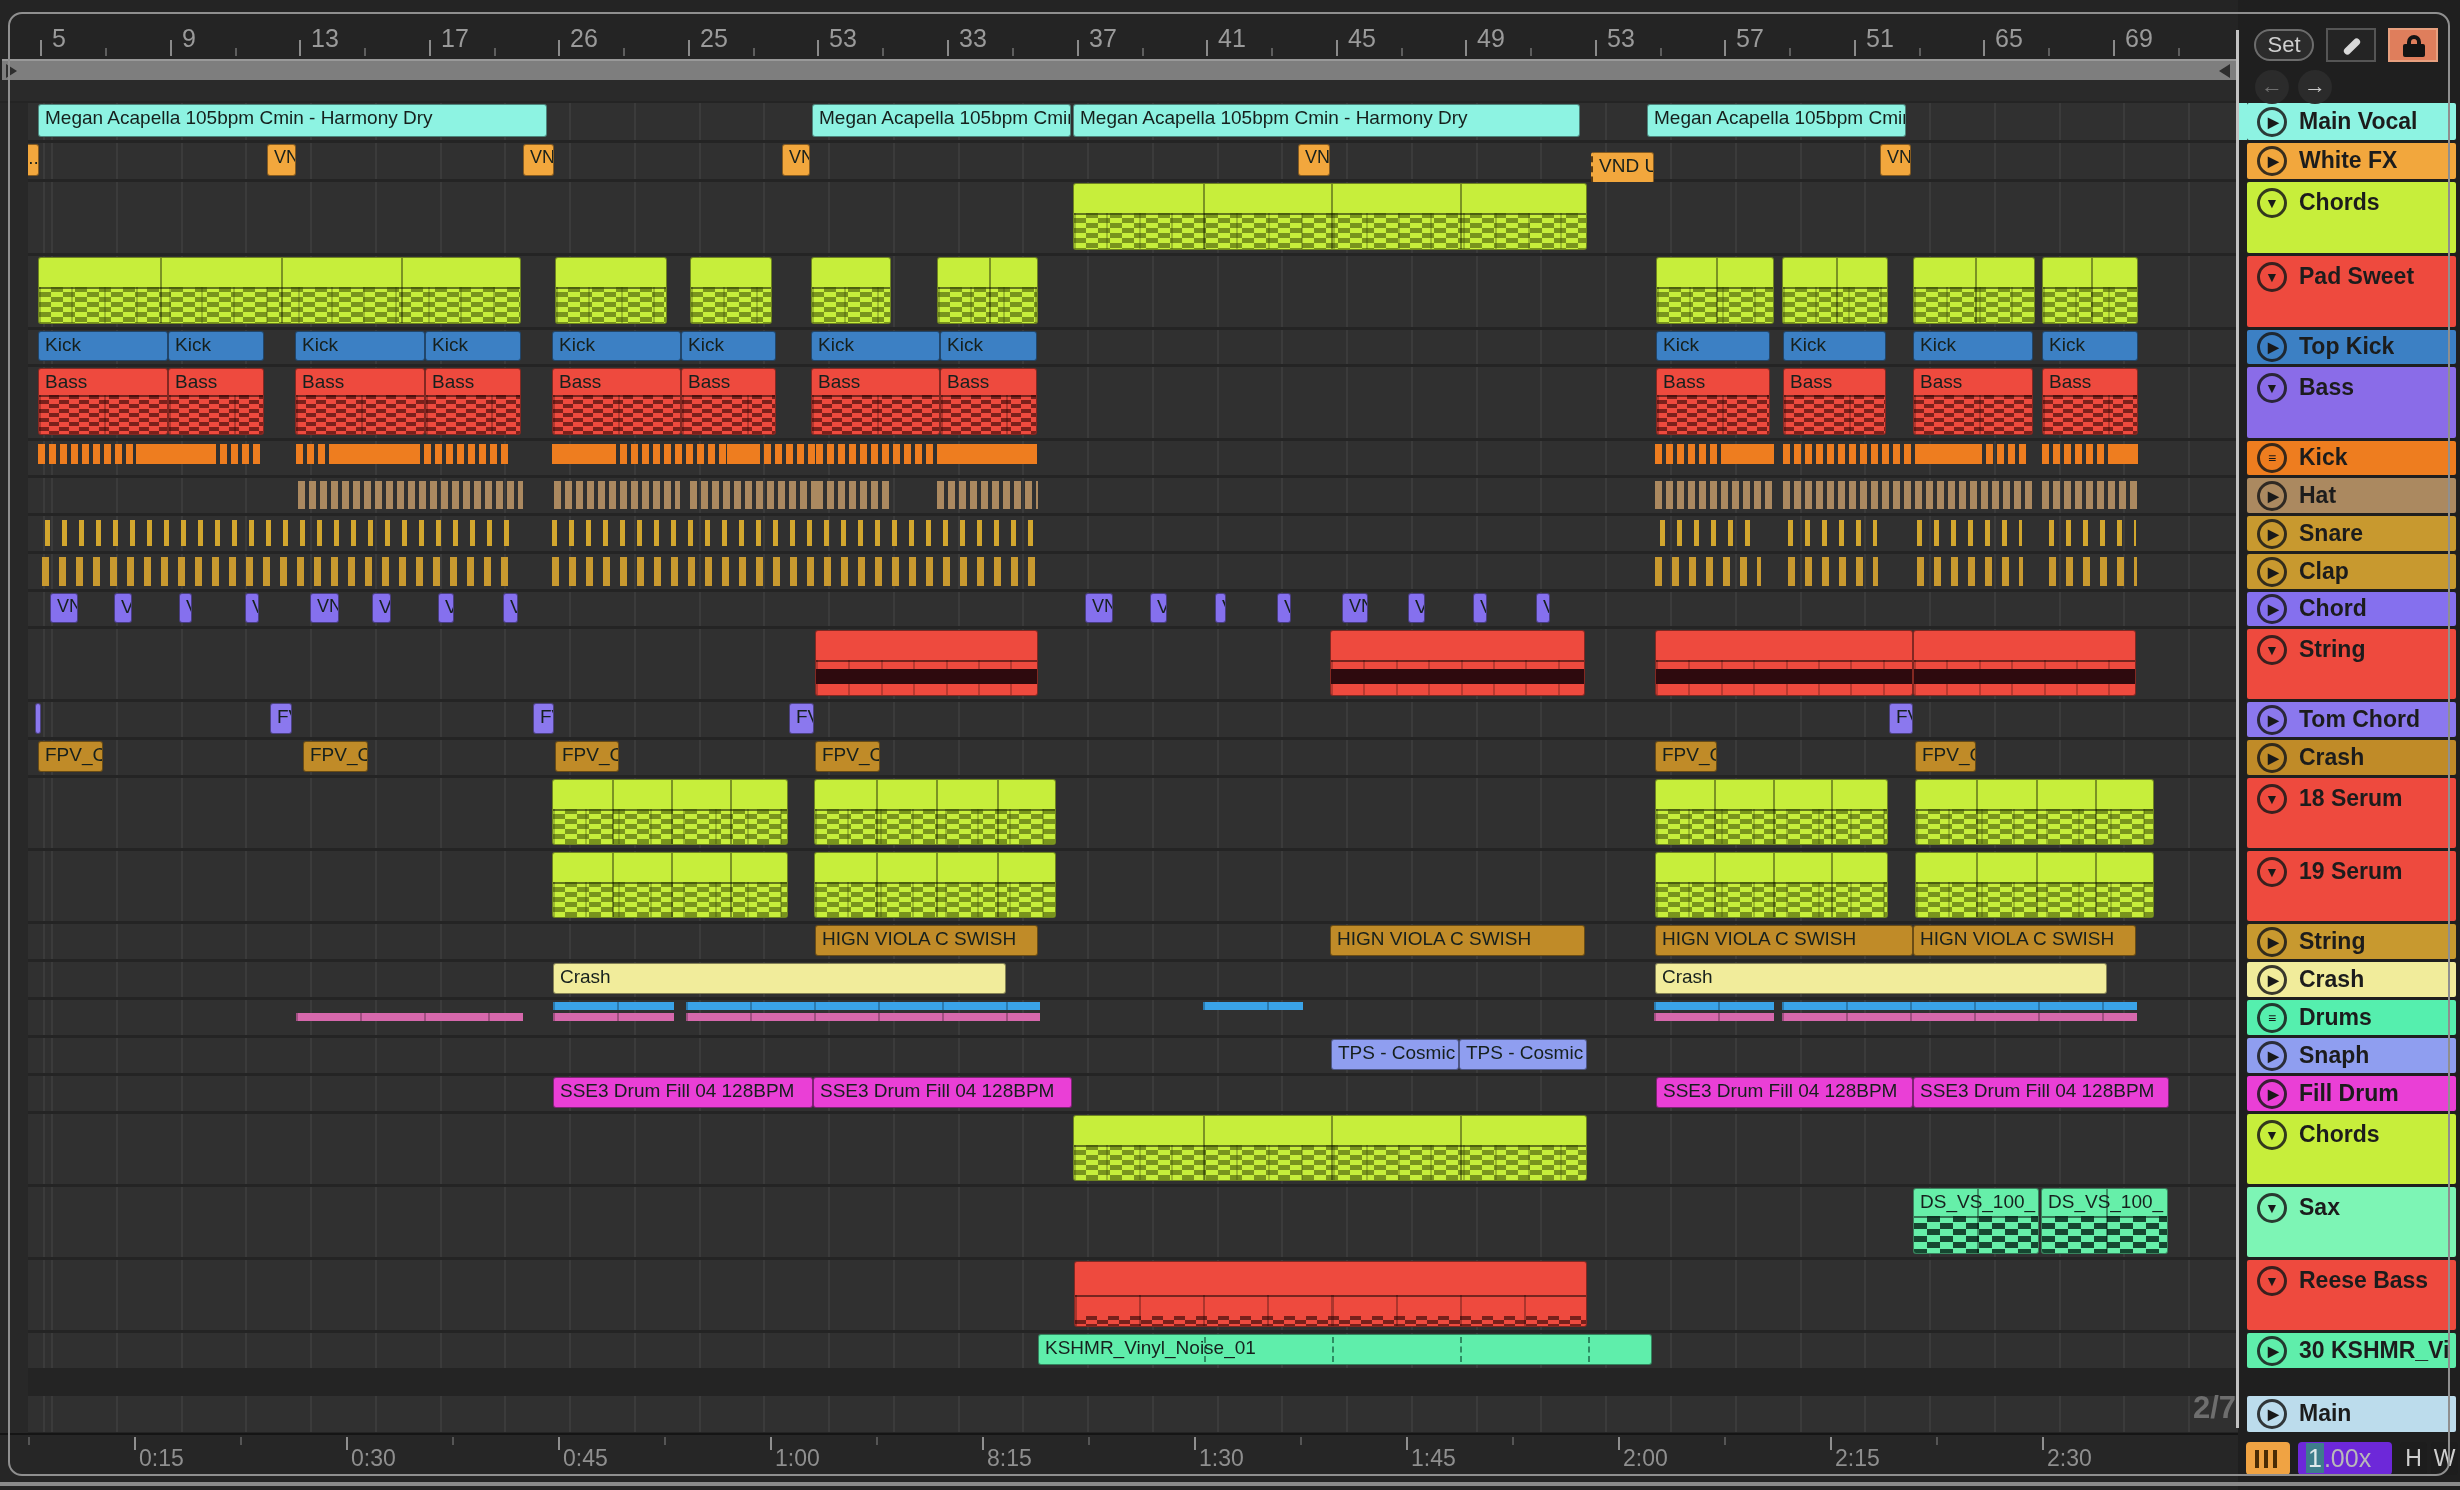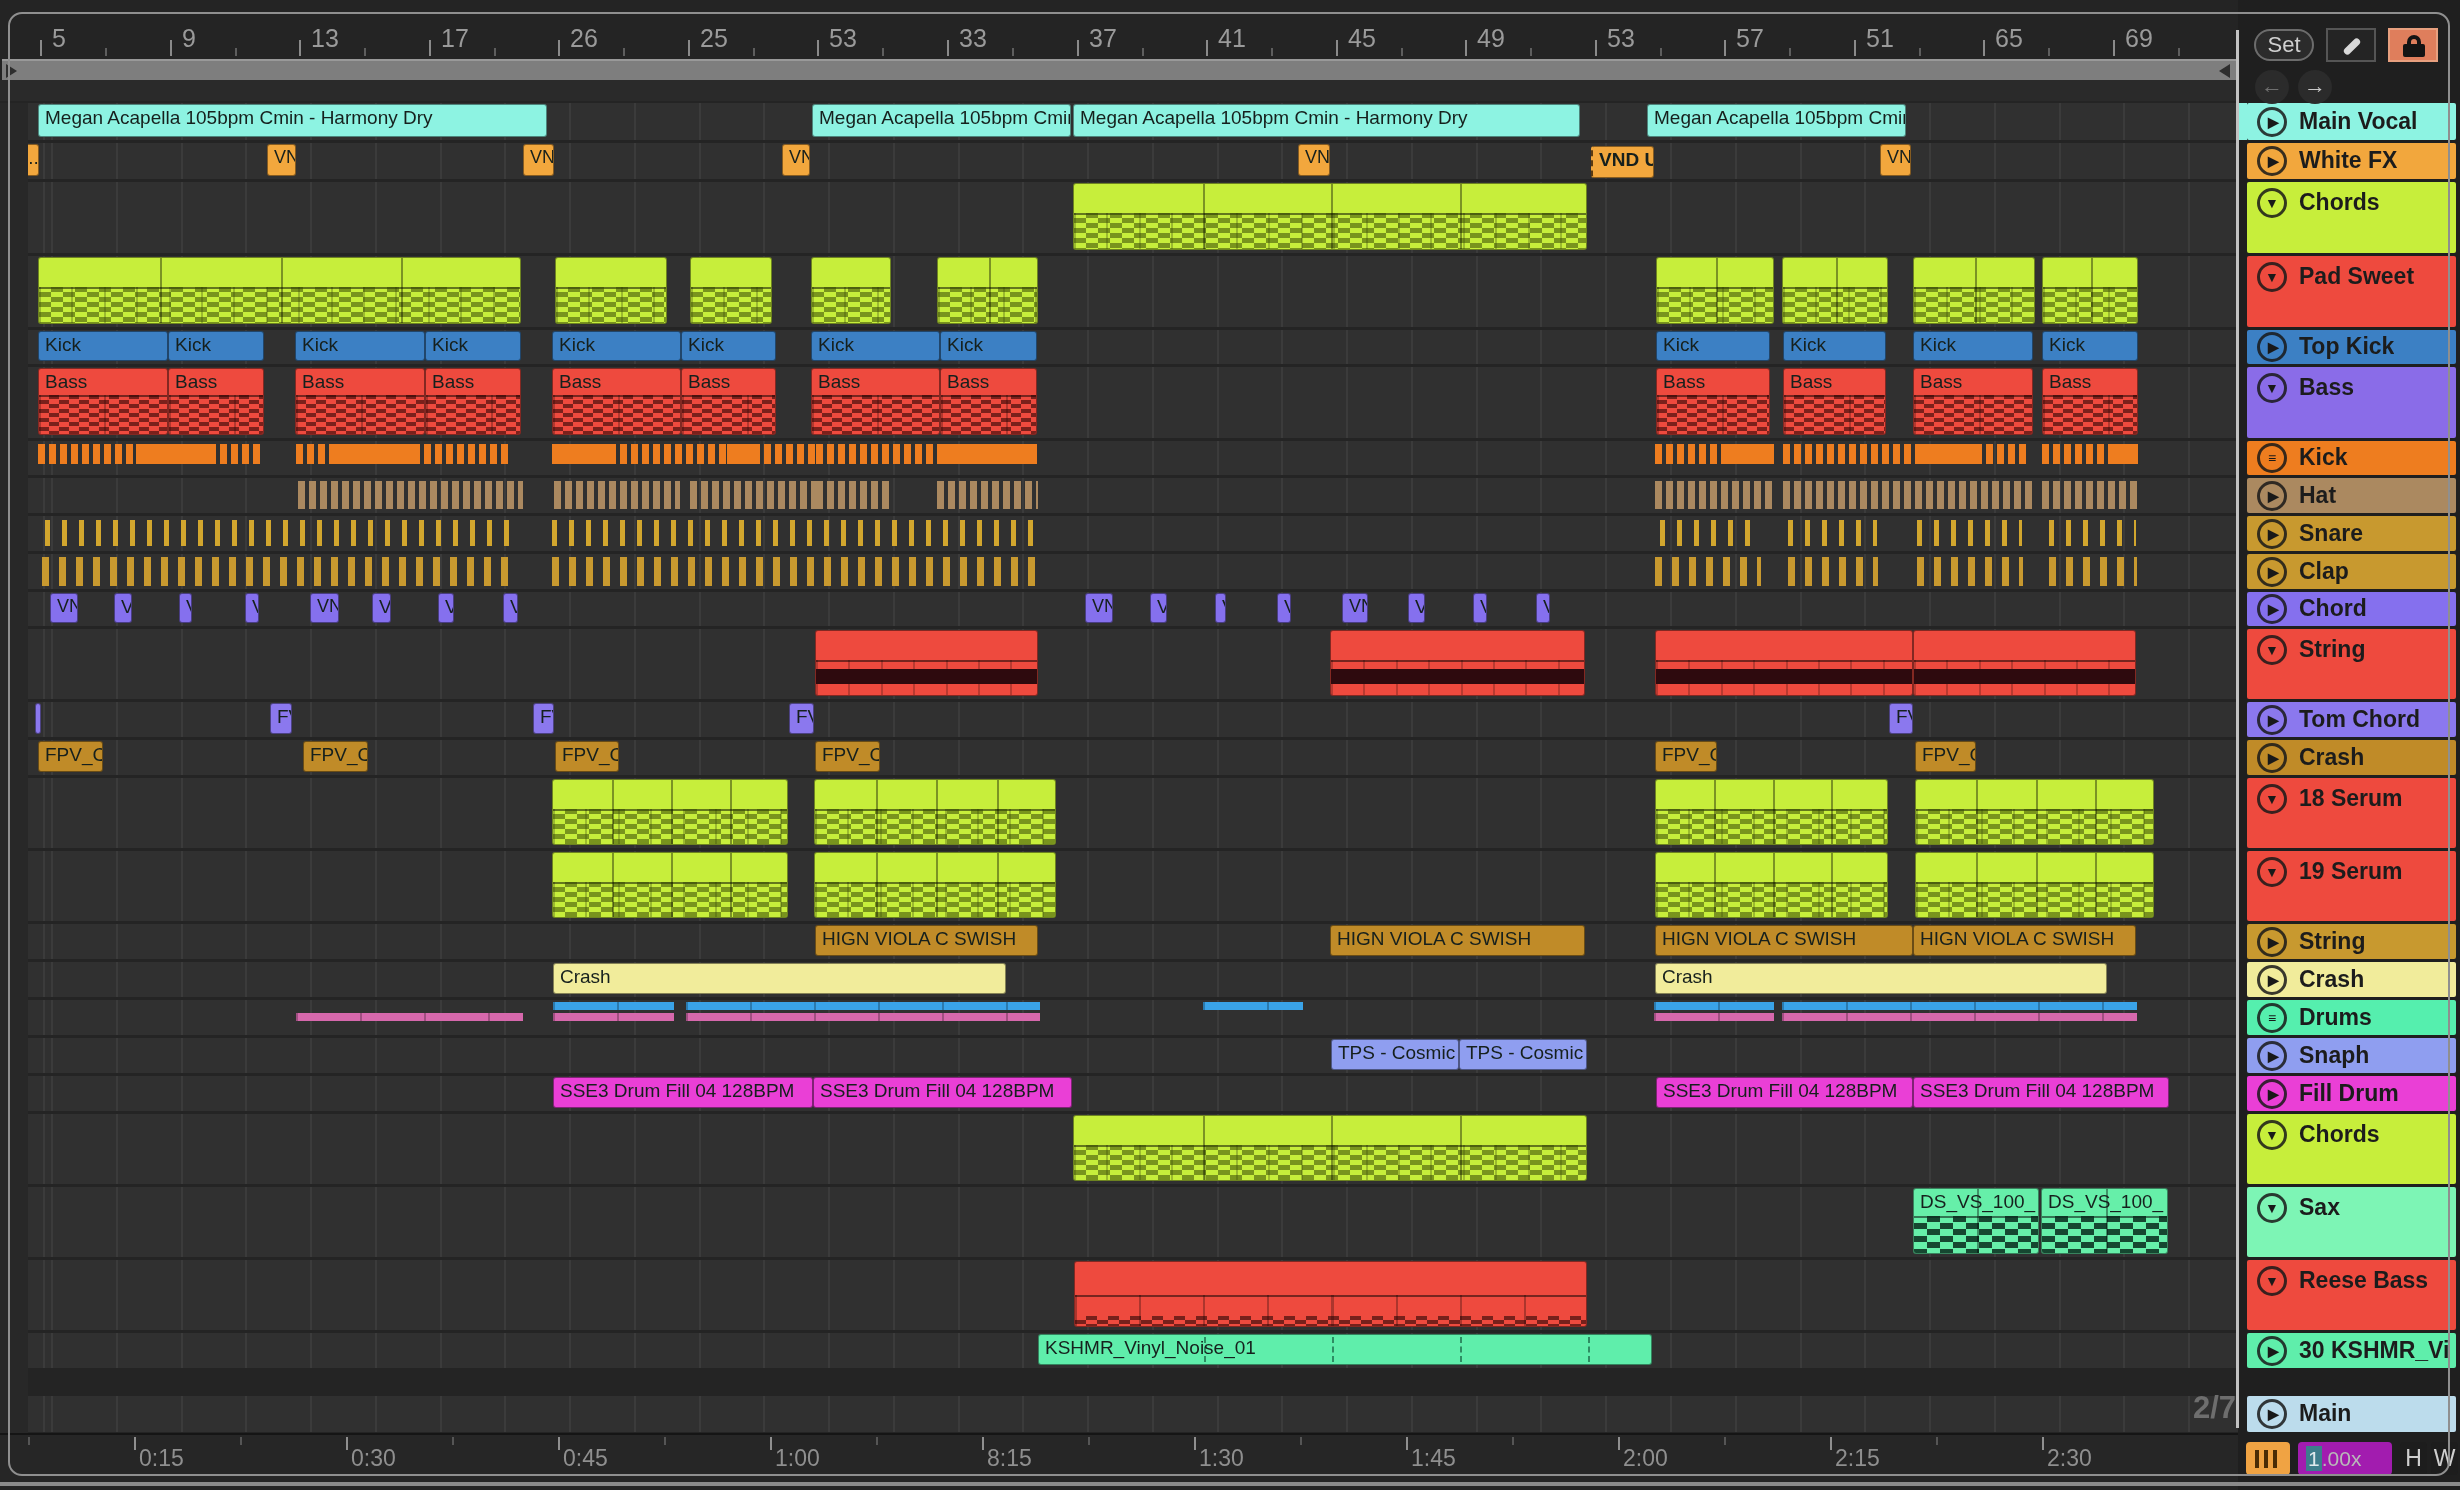--- a/index.html
+++ b/index.html
@@ -71,22 +71,22 @@
   
   #time-ruler{left:0;top:1433px;width:2238px;height:45px;background:#262626;border-top:2px solid #151515;}
   .t-label{position:absolute;top:10px;font-size:23px;color:#8f8f8f;}
   .t-tick{position:absolute;top:2px;width:2px;height:13px;background:#8f8f8f;}
   .t-mtick{position:absolute;top:2px;width:2px;height:8px;background:#555;}
   #sig{left:2150px;top:1390px;width:86px;text-align:right;font-size:31px;font-weight:bold;color:#6e6e6e;}
   #bottom-line{left:0;top:1482px;width:2460px;height:4px;background:#8a8a8a;}
   #wave-btn{left:2246px;top:1442px;width:44px;height:33px;background:#f0a343;border-radius:4px;
             background-image:repeating-linear-gradient(90deg,#4a2c05 0 4px,transparent 4px 9px);
             background-size:26px 18px;background-position:9px 8px;background-repeat:no-repeat;}
-  #speed-btn{left:2298px;top:1442px;width:94px;height:33px;background:#a21caf;border-radius:4px;
-             color:#b9b9b9;font-size:21px;line-height:33px;padding-left:8px;}
+  #speed-btn{left:2298px;top:1442px;width:94px;height:33px;background:#6d28d9;border-radius:4px;
+             color:#b9b9b9;font-size:25px;line-height:33px;padding-left:8px;}
   #speed-btn b{background:#3e7d8c;color:#dfe9ec;font-weight:normal;padding:1px 2px;}
   #h-btn{left:2400px;top:1442px;width:27px;height:33px;}
   #w-btn{left:2431px;top:1442px;width:27px;height:33px;}
   .sq-btn{background:#1d1d1d;border-radius:4px;color:#cfcfcf;font-size:23px;text-align:center;line-height:33px;}
 </style>
 </head>
 <body>
 
 <div class="abs" id="top-line"></div>
 <div class="abs" id="arrange-bg"></div>
@@ -175,21 +175,21 @@
       </div>
       <div class="clip" style="left: 495px; top: 1px; height: 32px; width: 31px; background: rgb(242, 167, 61);">
         <div class="clip-label" style="font-size: 18px;">VN</div>
       </div>
       <div class="clip" style="left: 754px; top: 1px; height: 32px; width: 28px; background: rgb(242, 167, 61);">
         <div class="clip-label" style="font-size: 18px;">VN</div>
       </div>
       <div class="clip" style="left: 1270px; top: 1px; height: 32px; width: 32px; background: rgb(242, 167, 61);">
         <div class="clip-label" style="font-size: 18px;">VN</div>
       </div>
-      <div class="clip" style="left: 1563px; top: 3px; height: 32px; width: 63px; background: rgb(242, 167, 61); border-left: 2px dashed rgb(90, 58, 16); font-weight: bold;">
+      <div class="clip" style="left: 1563px; top: 9px; height: 32px; width: 63px; background: rgb(242, 167, 61); border-left: 2px dashed rgb(90, 58, 16);">
         <div class="clip-label">VND U</div>
       </div>
       <div class="clip" style="left: 1852px; top: 1px; height: 32px; width: 31px; background: rgb(242, 167, 61);">
         <div class="clip-label" style="font-size: 18px;">VN</div>
       </div>
     </div>
     <div class="lane abs" style="top: 182px; height: 71px;">
       <div class="clip" style="left: 1045px; top: 1px; height: 67px; width: 514px; background: rgb(199, 238, 59);">
         <div class="mtop" style="height: 45%;"></div>
         <div class="mnotes" style="height: 55%;"></div>

